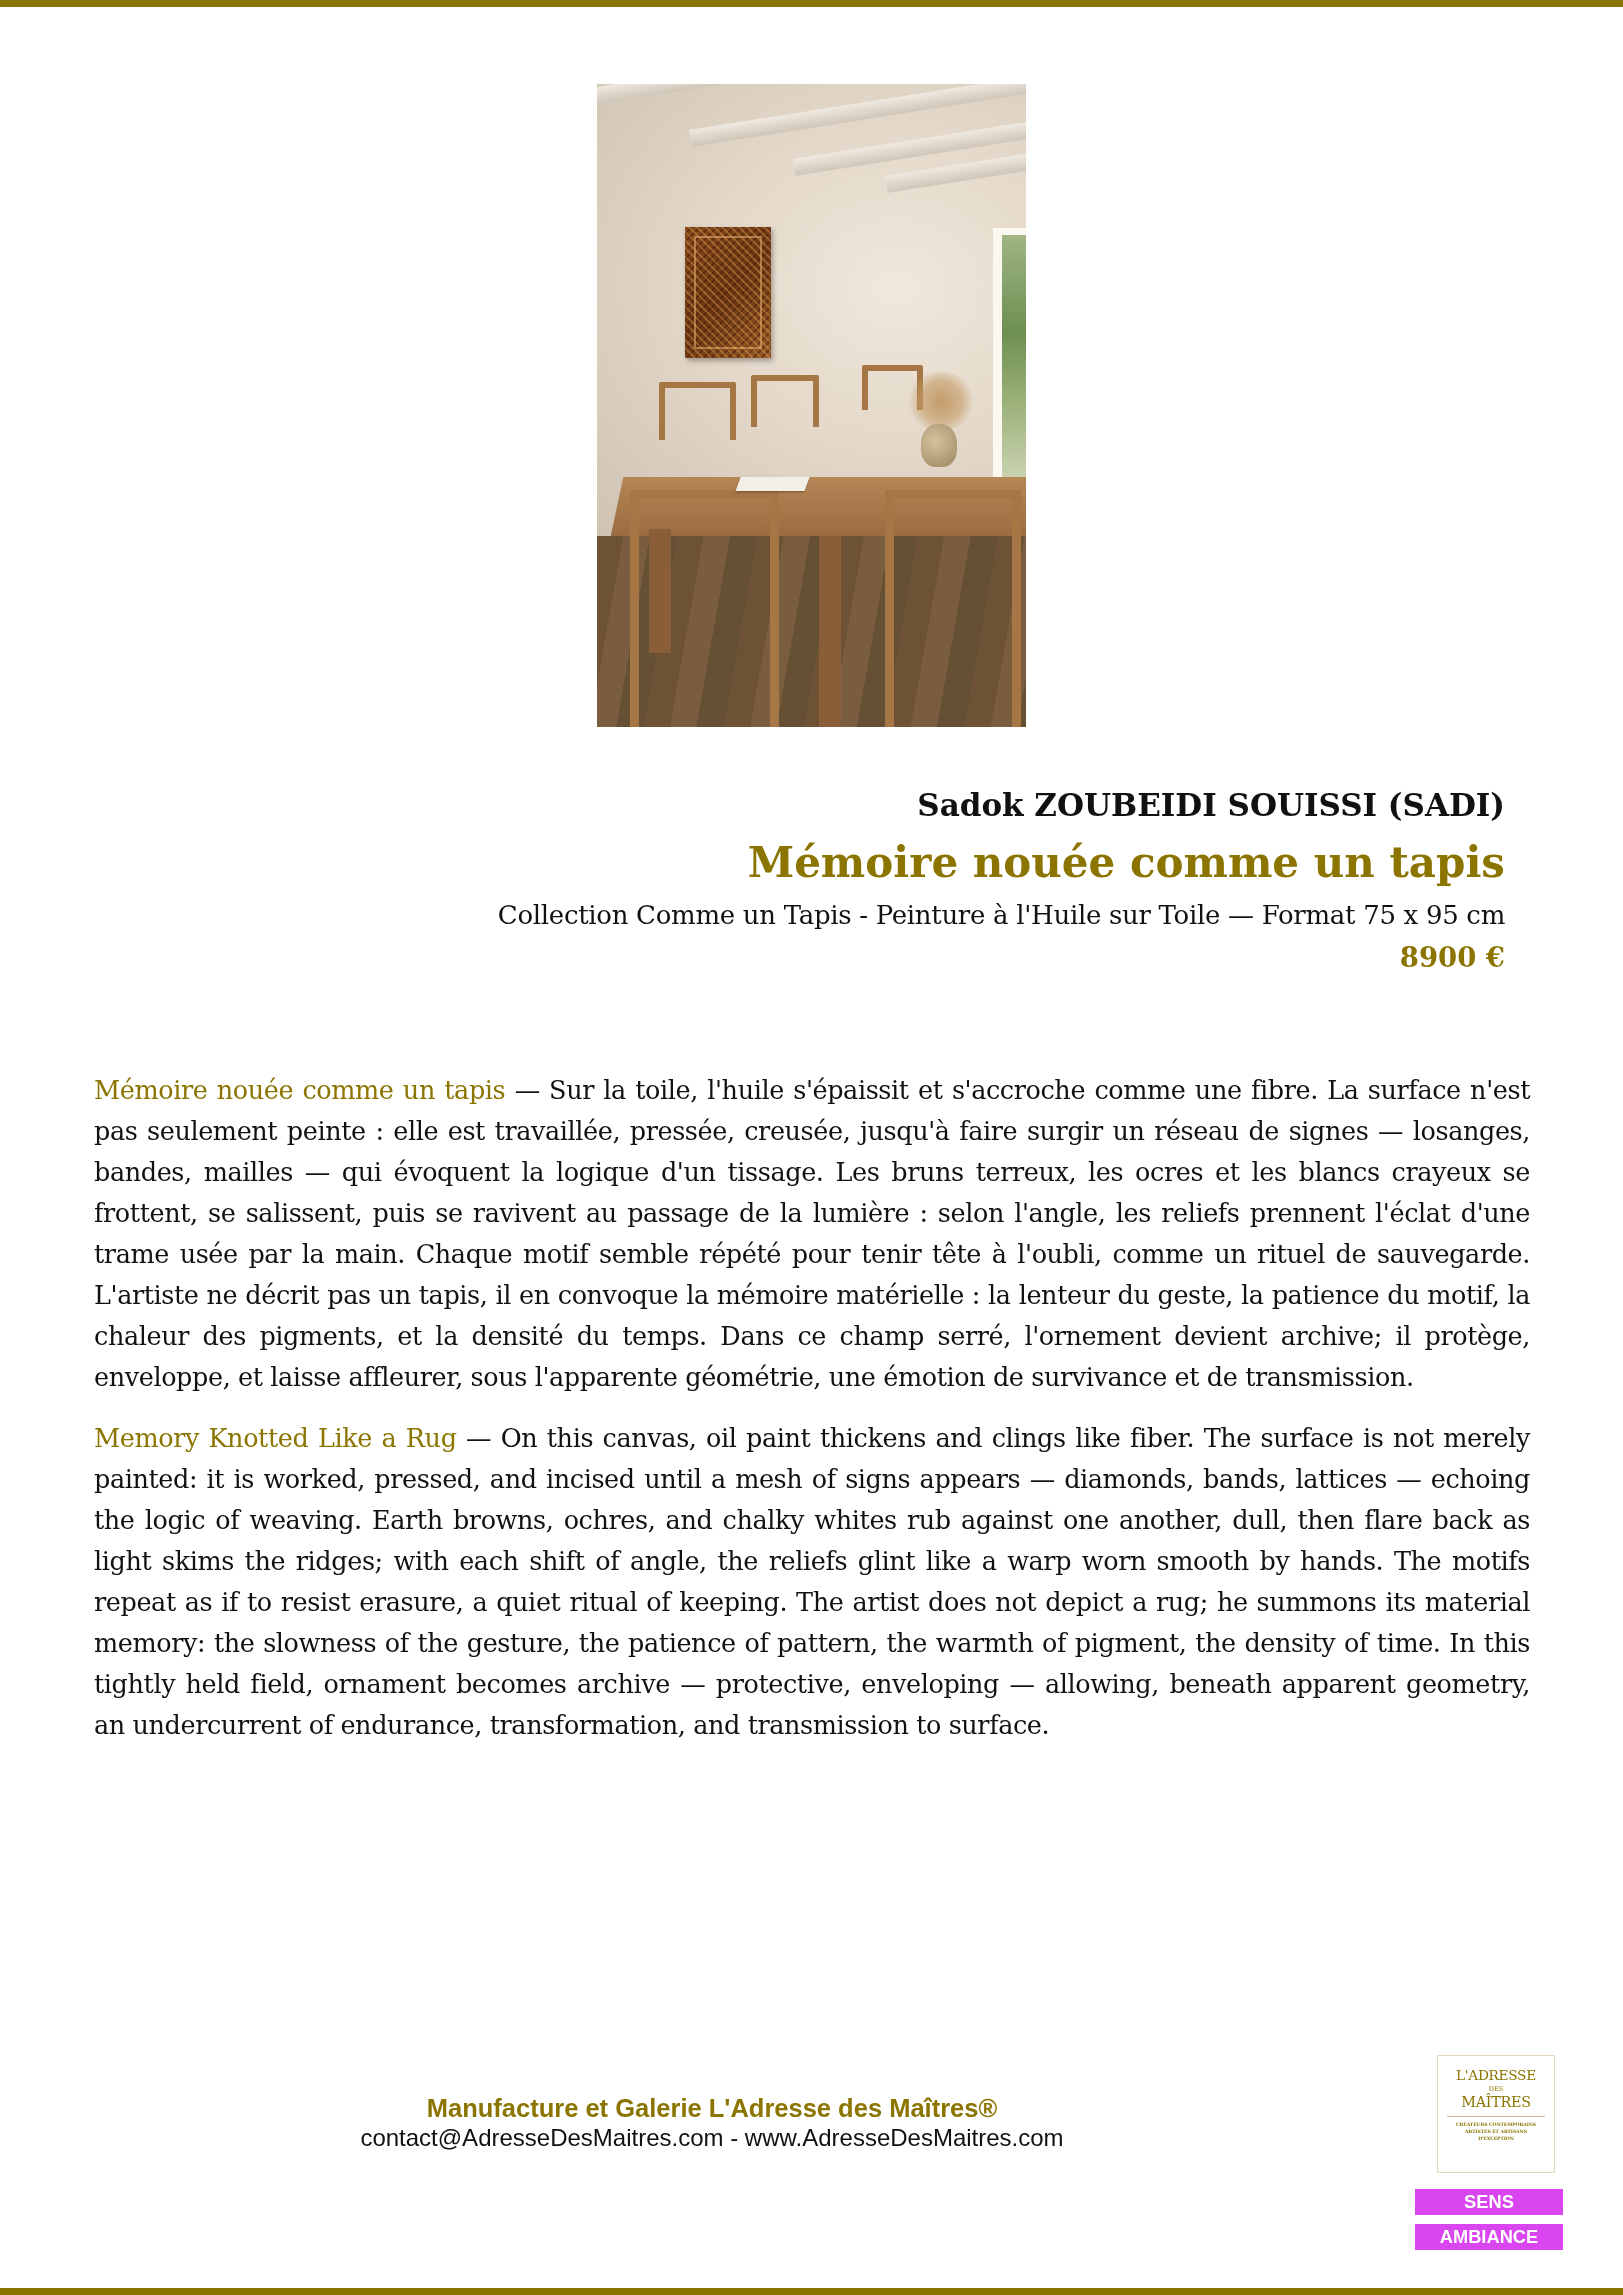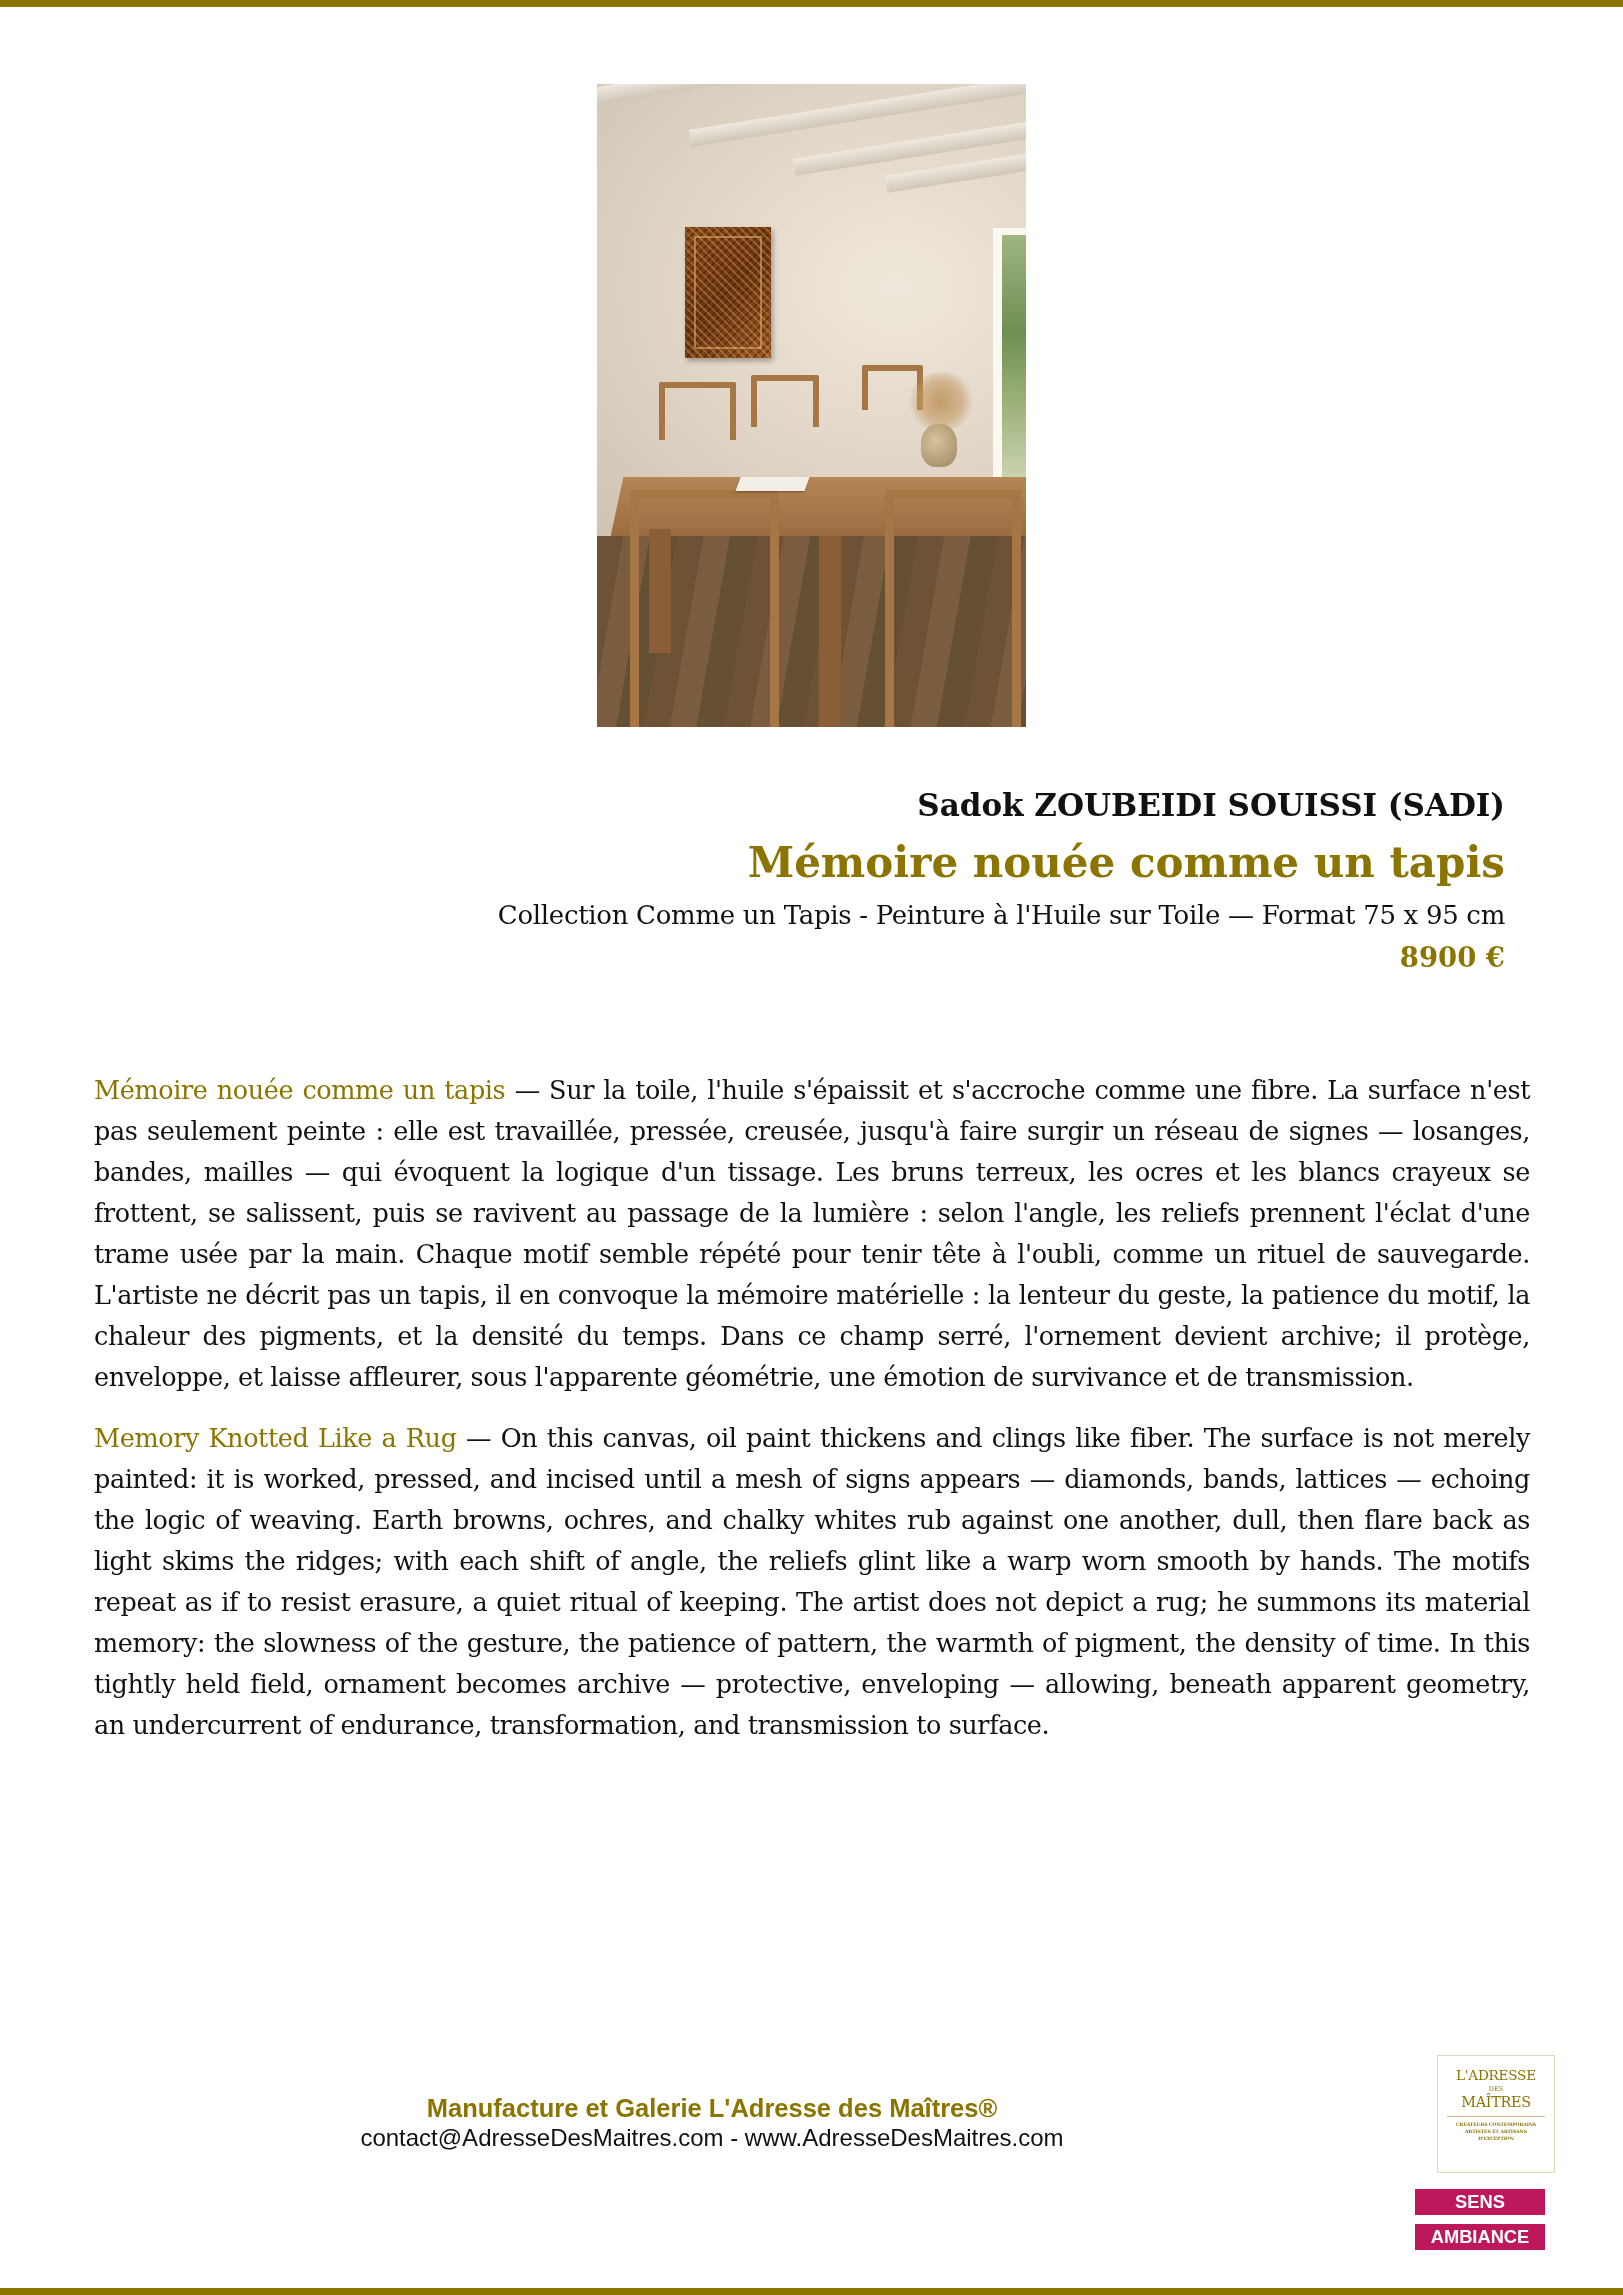--- a/index.html
+++ b/index.html
@@ -63,21 +63,21 @@
 
   .logo { position: absolute; left: 1421px; top: 2055px; width: 118px; height: 118px;
     border: 1.3px solid #e2d7b8; box-sizing: border-box; text-align: center; color: #8b7500;
     font-family: "DejaVu Serif", serif; background: #fff; margin-left: 16px; }
   .logo .a { font-size: 13.7px; margin-top: 11.8px; line-height: 15.7px; letter-spacing: -0.3px; }
   .logo .b { font-size: 6.5px; line-height: 10.5px; }
   .logo .c { font-size: 14.4px; line-height: 17px; letter-spacing: -0.3px; }
   .logo .rule { width: 98px; height: 0.7px; background: #cbb98a; margin: 5.2px auto 3.9px auto; }
   .logo .d { font-size: 4.6px; line-height: 7.2px; font-weight: bold; letter-spacing: -0.1px; }
 
-  .tag { position: absolute; left: 1415px; width: 130px; height: 25.5px; background: #be185d; color: #fff;
+  .tag { position: absolute; left: 1415px; width: 148px; height: 25.5px; background: #d946ef; color: #fff;
     font-family: "Liberation Sans", sans-serif; font-weight: bold; font-size: 18.3px; line-height: 26px; text-align: center; }
   .tag.sens { top: 2189px; }
   .tag.amb { top: 2224px; }
 </style>
 </head>
 <body>
 
 <div class="bar top"></div>
 
 <div class="photo" title="Dining room interior with the painting hung on a lime-washed wall above a wooden table and rush chairs">

